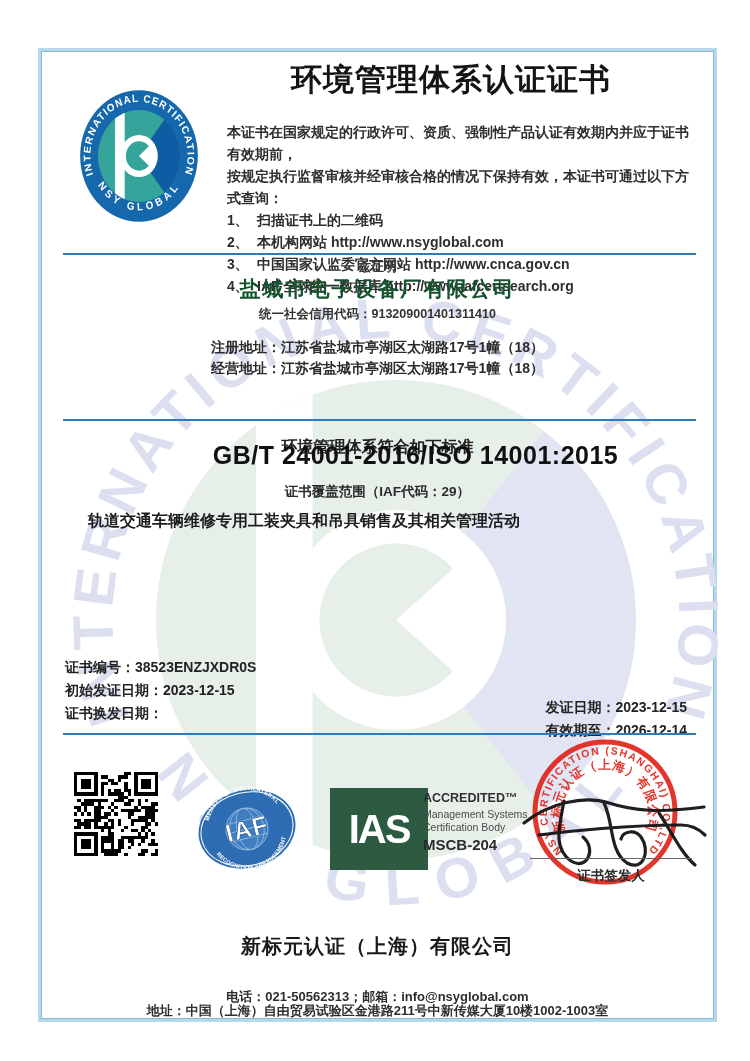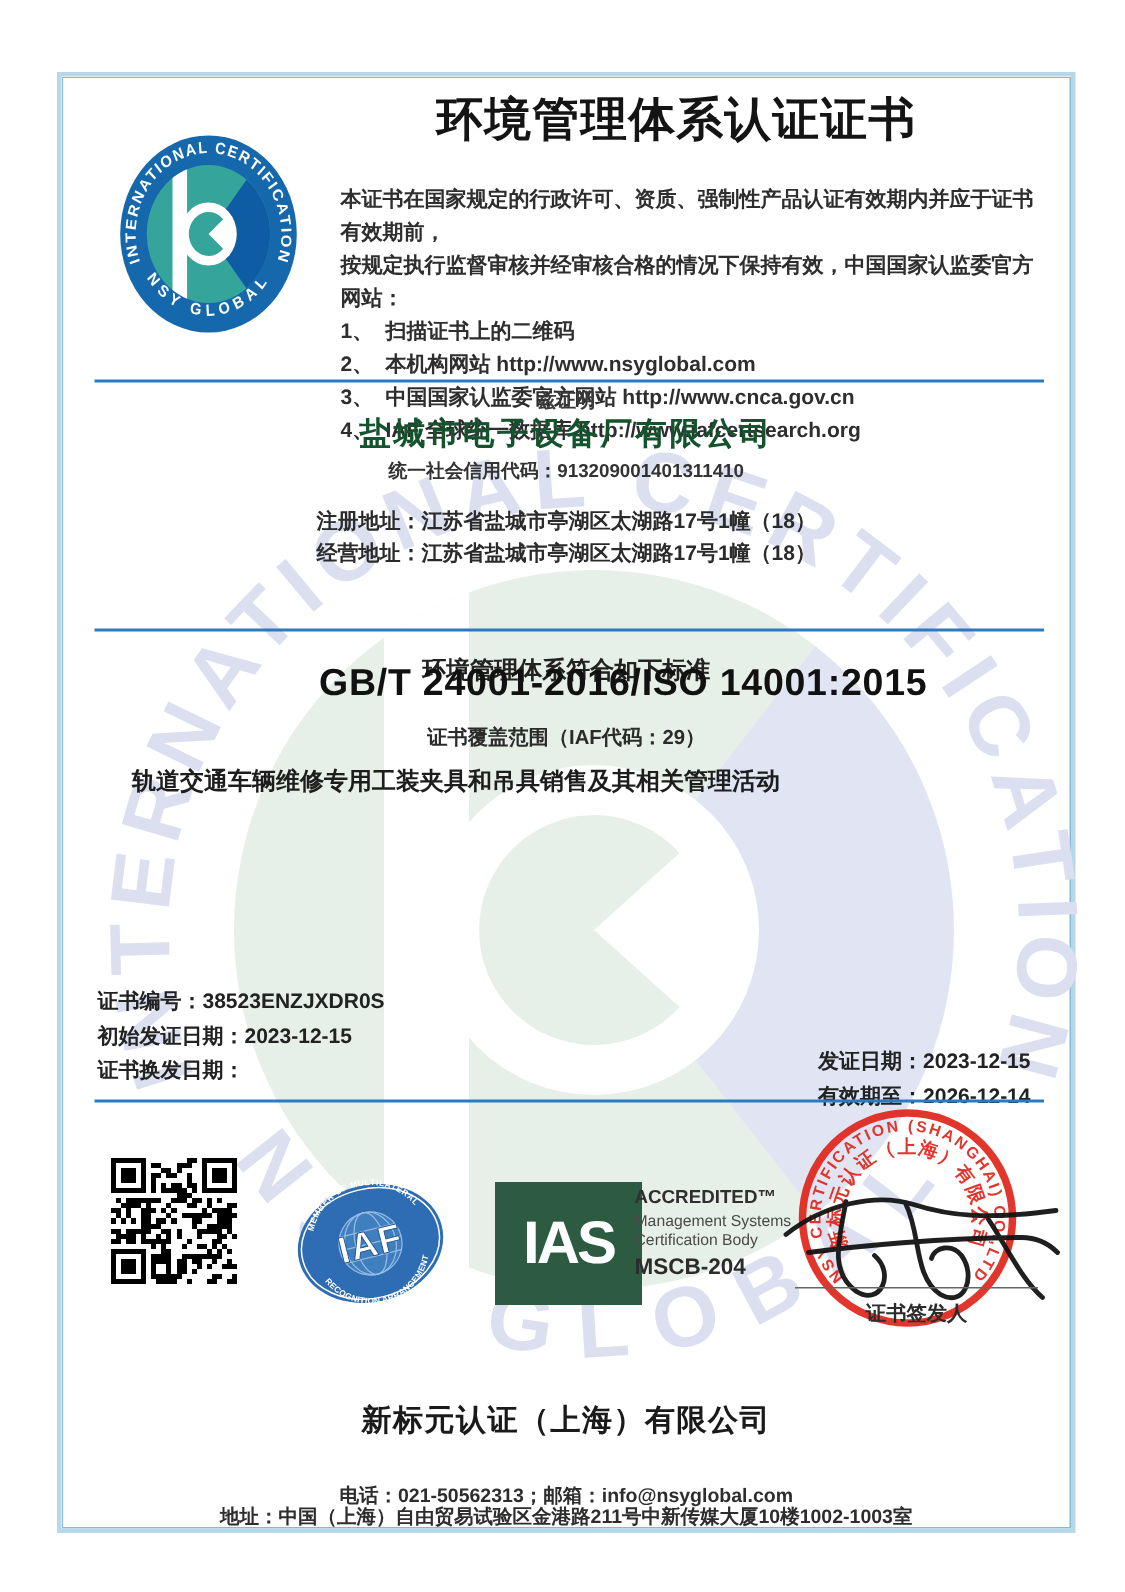--- a/index.html
+++ b/index.html
@@ -100,21 +100,21 @@
     </text>
     <text font-size="17" font-weight="bold" fill="#ffffff" letter-spacing="6">
       <textPath href="#lg-arc-bot" startOffset="50%" text-anchor="middle">NSY GLOBAL</textPath>
     </text>
   </svg>
 
   <div class="title">环境管理体系认证证书</div>
 
   <div class="intro">
     <div>本证书在国家规定的行政许可、资质、强制性产品认证有效期内并应于证书有效期前，</div>
-    <div>按规定执行监督审核并经审核合格的情况下保持有效，中国国家认监委官方网站：</div>
+    <div>按规定执行监督审核并经审核合格的情况下保持有效，本证书可通过以下方式查询：</div>
     <div class="item">
       <span class="num">1、</span>
       <span>扫描证书上的二维码</span>
     </div>
     <div class="item">
       <span class="num">2、</span>
       <span>本机构网站 http://www.nsyglobal.com</span>
     </div>
     <div class="item">
       <span class="num">3、</span>

